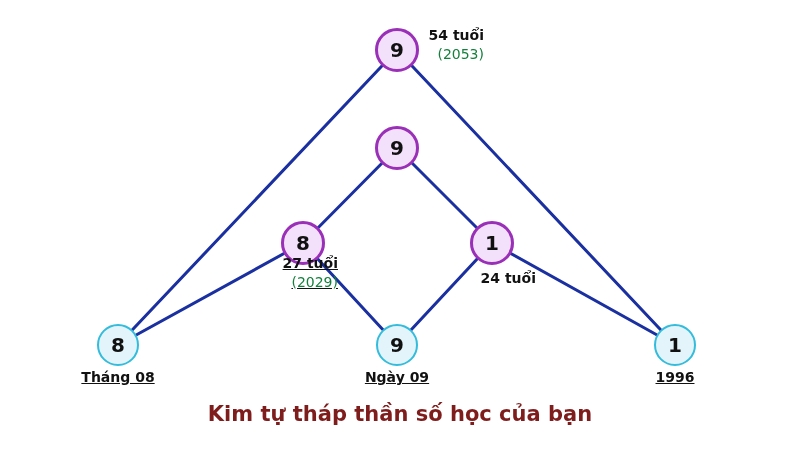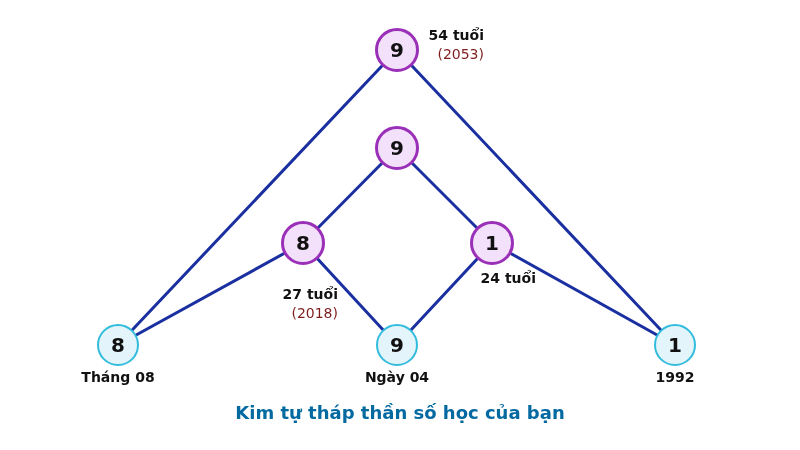--- a/index.html
+++ b/index.html
@@ -6,24 +6,24 @@
     body { width: 800px; height: 450px; position: relative; overflow: hidden;
            font-family: "DejaVu Sans", sans-serif; color: #111; }
     svg.lines { position: absolute; left: 0; top: 0; }
     .node { position: absolute; border-radius: 50%; box-sizing: border-box;
             display: flex; align-items: center; justify-content: center;
             font-weight: bold; font-size: 20px; color: #111; }
     .node.purple { width: 44px; height: 44px; background: #f3e1fb; border: 3px solid #9b30b8; }
     .node.blue { width: 42px; height: 42px; background: #e3f4fa; border: 2px solid #33bcdc; }
     .lbl { position: absolute; text-align: right; white-space: nowrap; line-height: 19px; }
     .lbl .age { font-weight: bold; font-size: 14px; color: #111; display: block; }
-    .lbl .year { font-size: 14px; color: #7f1d1d; display: block; }
-    .base { position: absolute; font-weight: bold; font-size: 14px; text-align: center; white-space: nowrap; }
+    .lbl .year { font-size: 14px; color: #15803d; display: block; }
+    .base { position: absolute; font-weight: bold; font-size: 14px; text-align: center; white-space: nowrap; text-decoration: underline; }
     .title { position: absolute; left: 0; width: 800px; top: 402px; text-align: center;
-             font-weight: bold; font-size: 18px; color: #0369a1; }
+             font-weight: bold; font-size: 21px; color: #7f1d1d; }
   </style>
 </head>
 <body>
 
 <svg class="lines" width="800" height="450">
   <g stroke="#1a2fa0" stroke-width="3" fill="none" stroke-linecap="round">
     <line x1="118" y1="345" x2="397" y2="50"></line>
     <line x1="397" y1="50" x2="675" y2="345"></line>
     <line x1="118" y1="345" x2="303" y2="243"></line>
     <line x1="303" y1="243" x2="397" y2="148"></line>
@@ -44,40 +44,40 @@
 
 <div class="node purple" style="left:375px; top:126px;">
   <span>9</span>
 </div>
 <div class="lbl" style="left:357px; top:173px; width:80px;">
 </div>
 
 <div class="node purple" style="left:281px; top:221px;">
   <span>8</span>
 </div>
-<div class="lbl" style="left:258px; top:285px; width:80px;">
+<div class="lbl" style="left:258px; top:254px; width:80px;text-decoration:underline;">
   <span class="age">27 tuổi</span>
-  <span class="year">(2018)</span>
+  <span class="year">(2029)</span>
 </div>
 
 <div class="node purple" style="left:470px; top:221px;">
   <span>1</span>
 </div>
 <div class="lbl" style="left:456px; top:269px; width:80px;">
   <span class="age">24 tuổi</span>
 </div>
 
 <div class="node blue" style="left:97px; top:324px;">
   <span>8</span>
 </div>
 <div class="base" style="left:68px; top:369px; width:100px;">Tháng 08</div>
 
 <div class="node blue" style="left:376px; top:324px;">
   <span>9</span>
 </div>
-<div class="base" style="left:347px; top:369px; width:100px;">Ngày 04</div>
+<div class="base" style="left:347px; top:369px; width:100px;">Ngày 09</div>
 
 <div class="node blue" style="left:654px; top:324px;">
   <span>1</span>
 </div>
-<div class="base" style="left:625px; top:369px; width:100px;">1992</div>
+<div class="base" style="left:625px; top:369px; width:100px;">1996</div>
 
 <div class="title">Kim tự tháp thần số học của bạn</div>
 
 </body></html>

